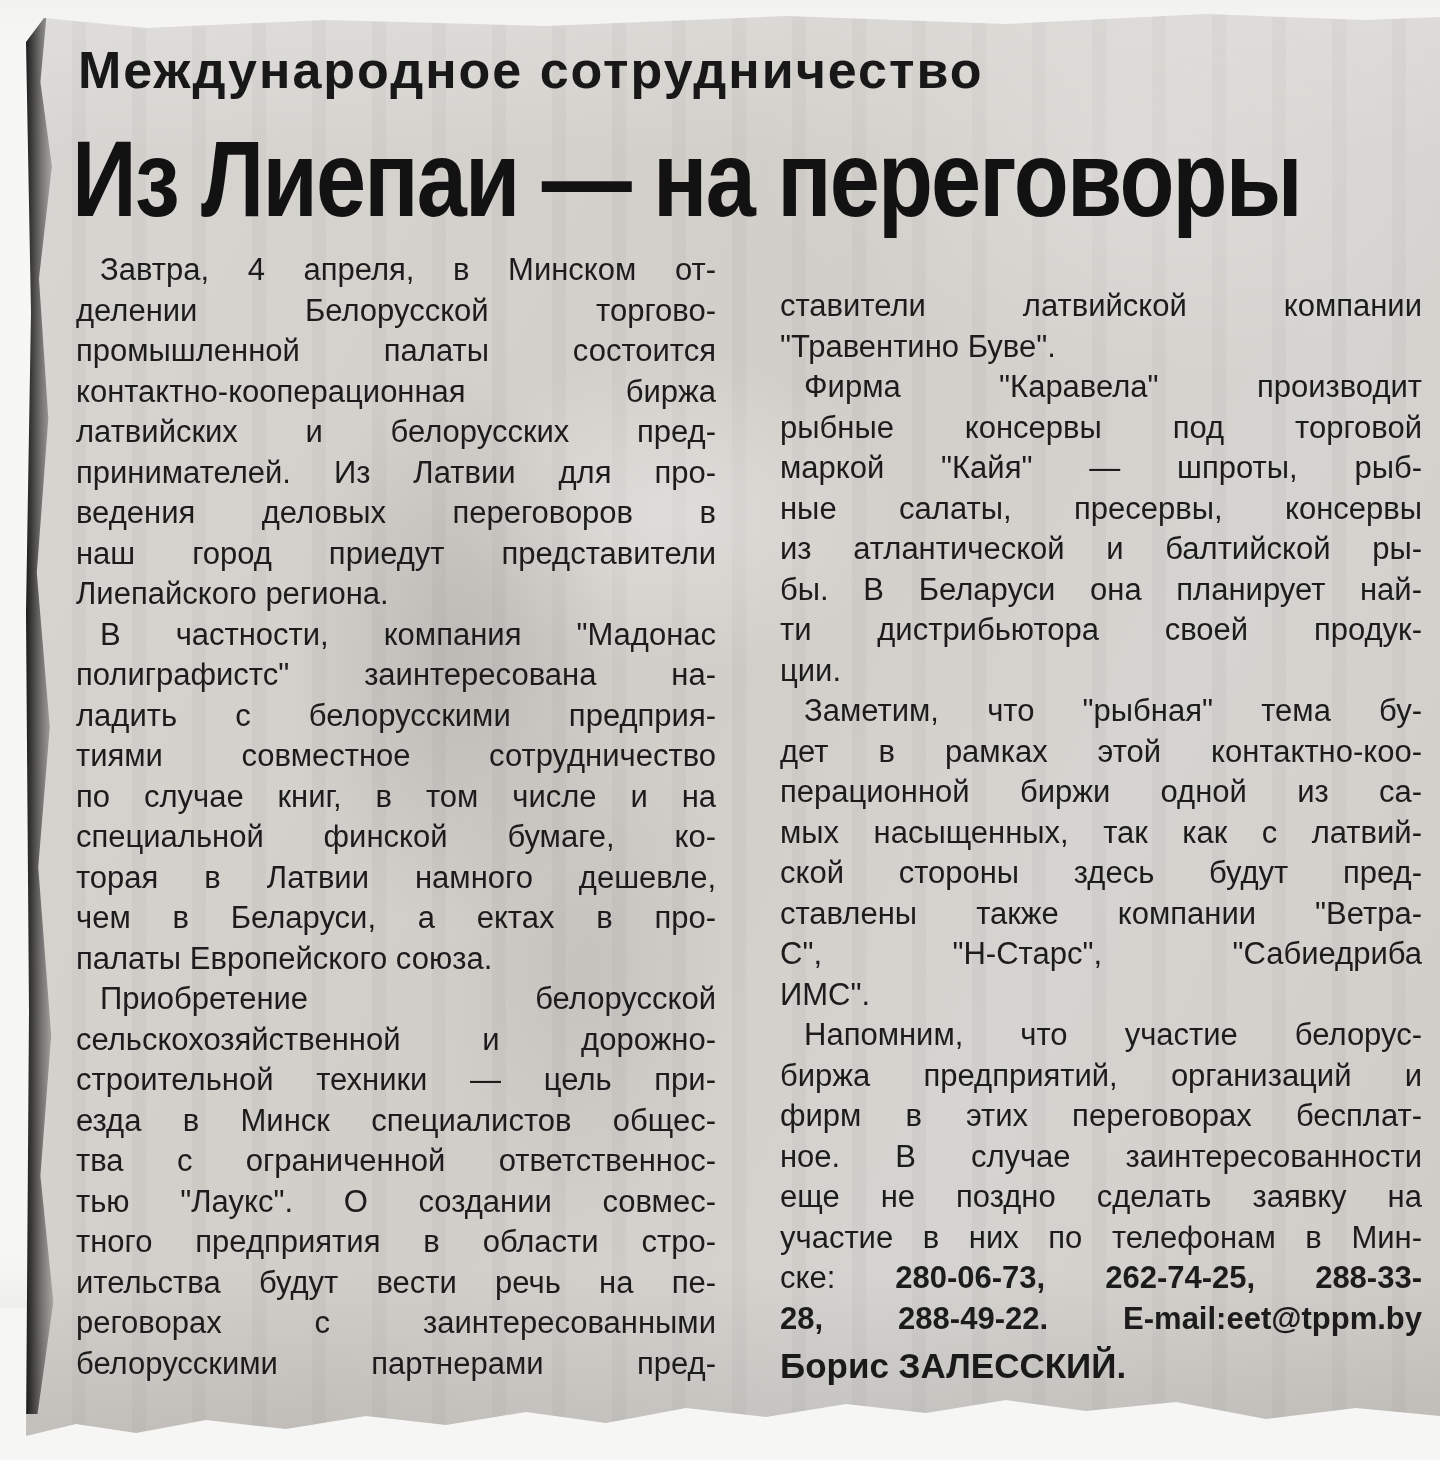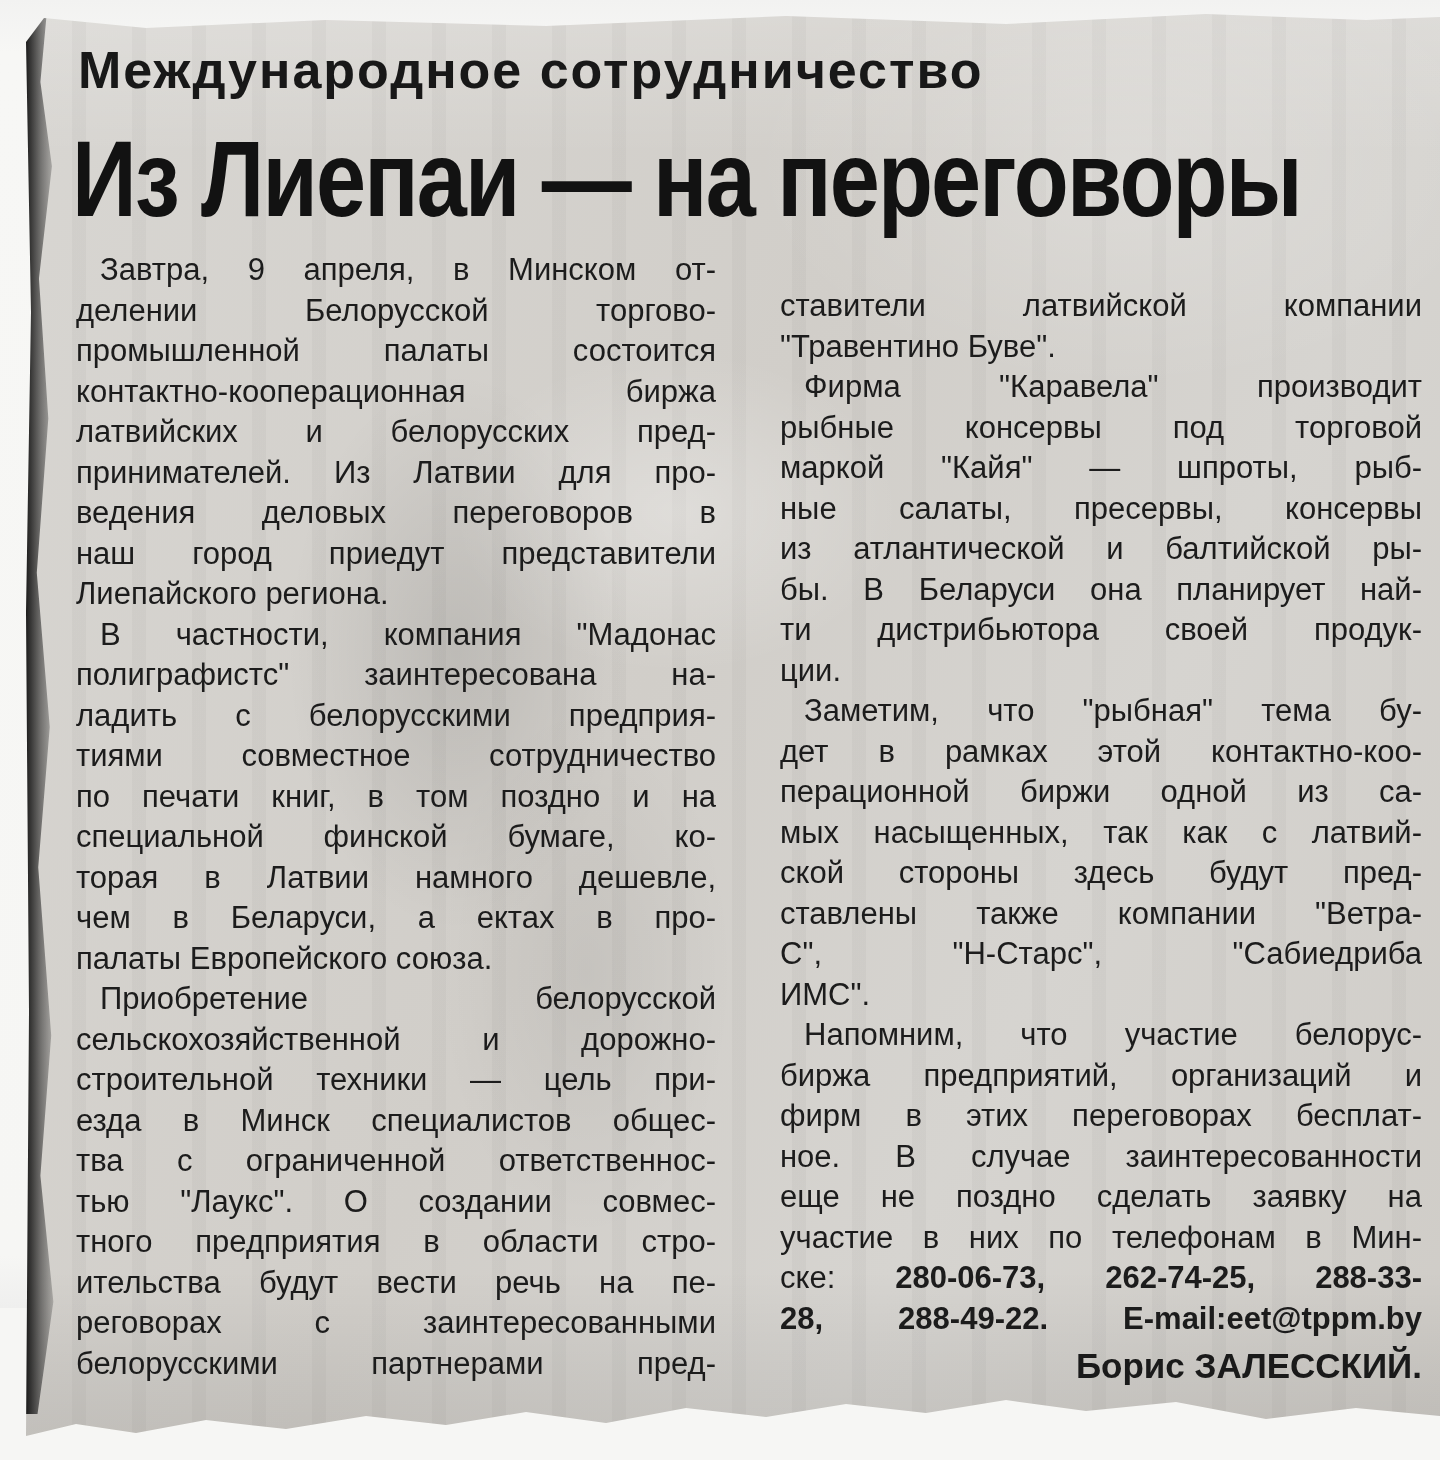--- a/index.html
+++ b/index.html
@@ -81,53 +81,52 @@
     text-align-last: justify;
     height: 40.5px;
     overflow: visible;
   }
   .line.end { text-align-last: left; }
   .line .b { font-weight: bold; }
   .byline {
     position: absolute;
     left: 780px; top: 1346px;
     width: 642px;
-    text-align: right;
     font-size: 35px;
     font-weight: bold;
     color: #1a1a1a;
   }
 </style>
 </head>
 <body>
 
 <div class="stage">
   <div class="paper">
     <div class="left-tear"></div>
   </div>
   <div class="kicker">Международное сотрудничество</div>
   <div class="headline">Из Лиепаи — на переговоры</div>
   <div class="col col-left">
       <div class="para">
-        <div class="line"><span>Завтра, 9 апреля, в Минском от-</span></div>
+        <div class="line"><span>Завтра, 4 апреля, в Минском от-</span></div>
         <div class="line"><span>делении Белорусской торгово-</span></div>
         <div class="line"><span>промышленной палаты состоится</span></div>
         <div class="line"><span>контактно-кооперационная биржа</span></div>
         <div class="line"><span>латвийских и белорусских пред-</span></div>
         <div class="line"><span>принимателей. Из Латвии для про-</span></div>
         <div class="line"><span>ведения деловых переговоров в</span></div>
         <div class="line"><span>наш город приедут представители</span></div>
         <div class="line end"><span>Лиепайского региона.</span></div>
       </div>
       <div class="para">
         <div class="line"><span>В частности, компания "Мадонас</span></div>
         <div class="line"><span>полиграфистс" заинтересована на-</span></div>
         <div class="line"><span>ладить с белорусскими предприя-</span></div>
         <div class="line"><span>тиями совместное сотрудничество</span></div>
-        <div class="line"><span>по печати книг, в том поздно и на</span></div>
+        <div class="line"><span>по случае книг, в том числе и на</span></div>
         <div class="line"><span>специальной финской бумаге, ко-</span></div>
         <div class="line"><span>торая в Латвии намного дешевле,</span></div>
         <div class="line"><span>чем в Беларуси, а ектах в про-</span></div>
         <div class="line end"><span>палаты Европейского союза.</span></div>
       </div>
       <div class="para">
         <div class="line"><span>Приобретение белорусской</span></div>
         <div class="line"><span>сельскохозяйственной и дорожно-</span></div>
         <div class="line"><span>строительной техники — цель при-</span></div>
         <div class="line"><span>езда в Минск специалистов общес-</span></div>

